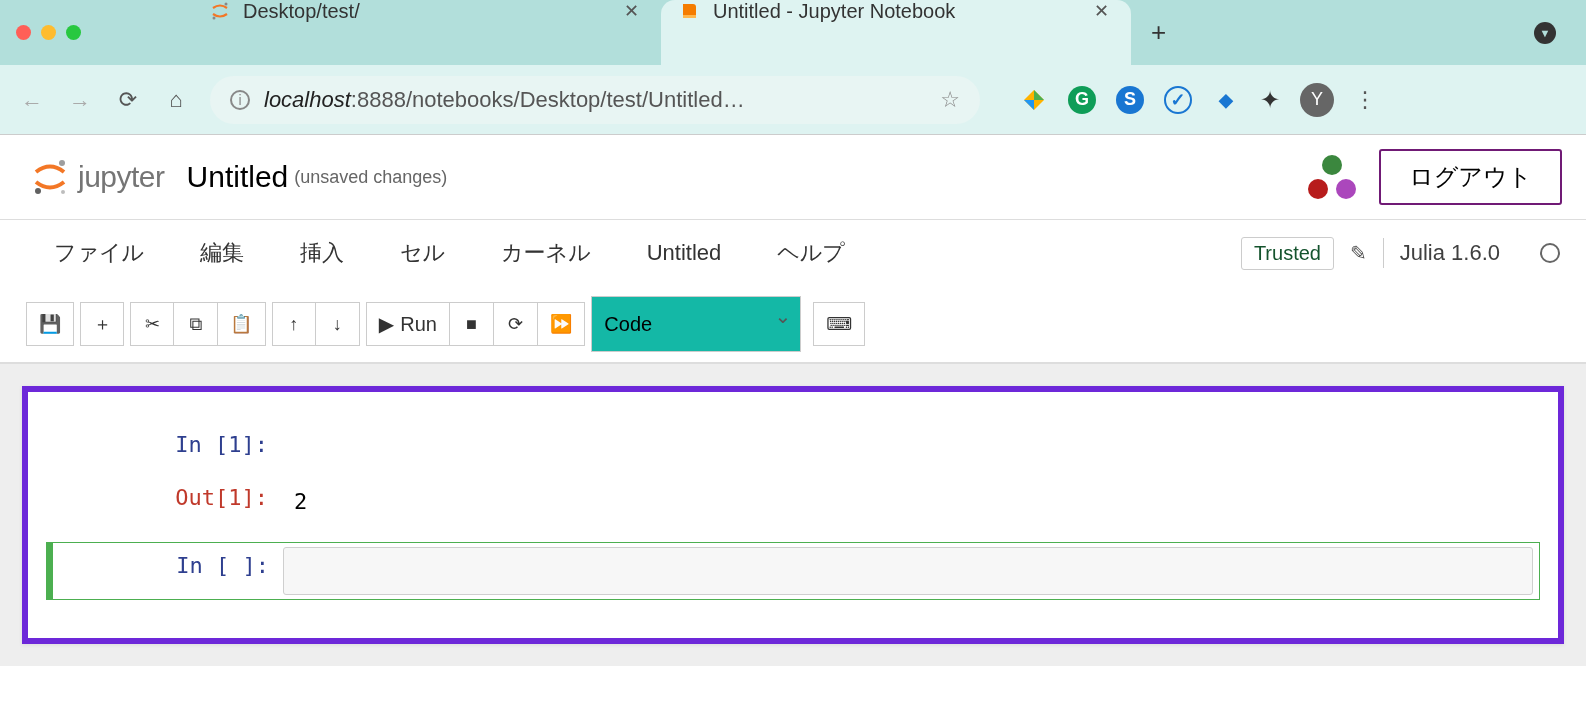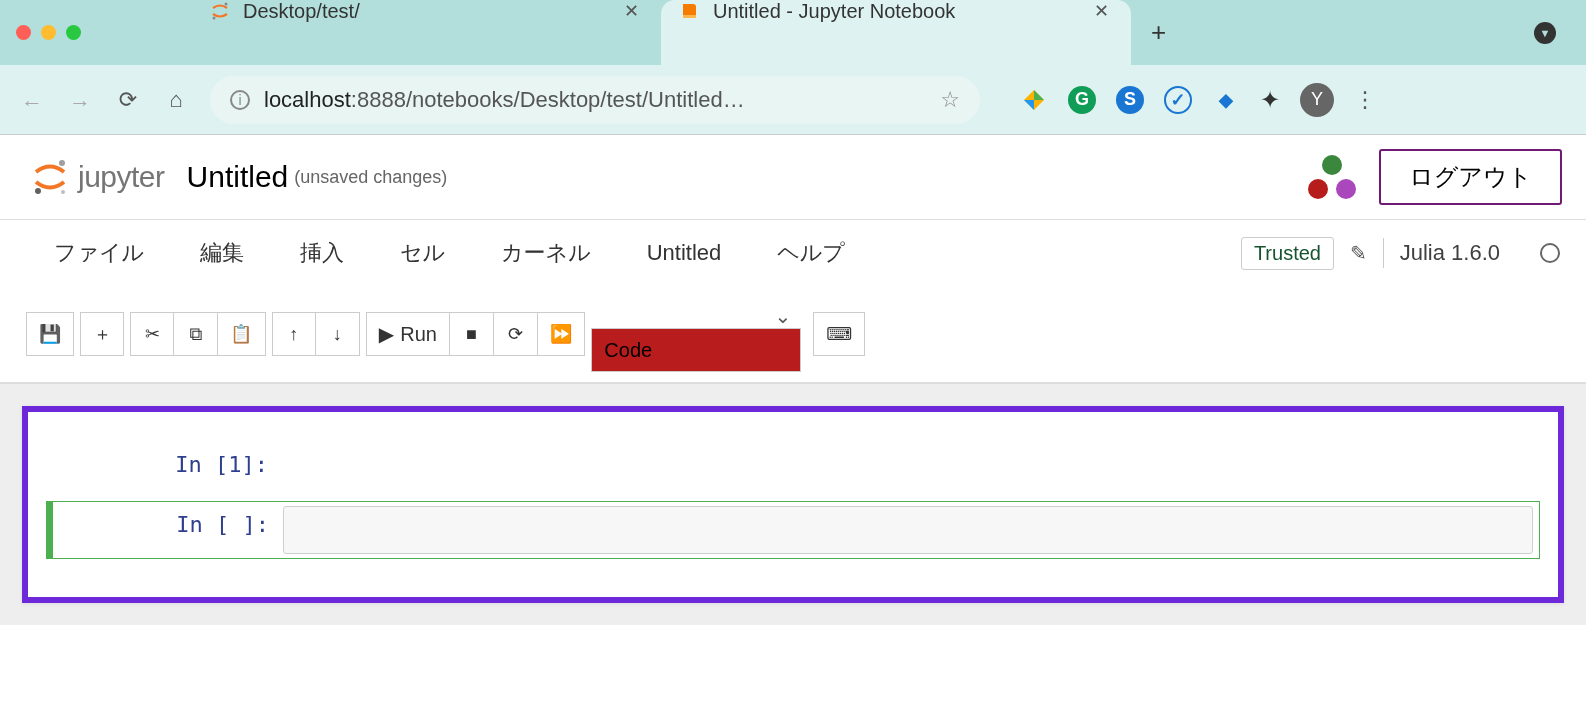--- a/index.html
+++ b/index.html
@@ -19,21 +19,21 @@
   .tab-title { flex: 1; white-space: nowrap; overflow: hidden; text-overflow: ellipsis; }
   .tab-close { font-size: 18px; color: #555; cursor: pointer; padding: 0 4px; }
   .new-tab { font-size: 26px; color: #333; padding: 0 20px; cursor: pointer; }
   .chevron-badge { margin-left: auto; margin-right: 30px; width: 22px; height: 22px; background: #333; border-radius: 50%; display:flex; align-items:center; justify-content:center; color:#b2dfdb; font-size:11px; }
 
   .addr-bar { display: flex; align-items: center; height: 70px; background: #def3f1; padding: 0 18px; gap: 20px; border-bottom: 1px solid #ccc; }
   .nav-btn { color: #555; font-size: 22px; cursor: pointer; width: 28px; text-align:center; }
   .nav-btn.disabled { color: #aaa; }
   .url-box { flex: 1; display: flex; align-items: center; background: #e8f5f3; border-radius: 30px; height: 48px; padding: 0 20px; gap: 14px; font-size: 22px; color: #555; max-width: 770px; }
   .url-text { flex:1; white-space:nowrap; overflow:hidden; text-overflow:ellipsis; }
-  .url-host { color: #222; }
+  .url-host { color: #222; font-style: italic; }
   .ext-icons { display: flex; gap: 20px; align-items: center; margin-left: 20px; }
   .ext { width: 28px; height: 28px; border-radius: 50%; display:flex; align-items:center; justify-content:center; font-size:18px; font-weight:bold; }
   .avatar { width: 34px; height: 34px; border-radius: 50%; background: #666; color:#fff; display:flex; align-items:center; justify-content:center; font-size:18px; }
 
   
   .jp-header { display: flex; align-items: center; padding: 14px 24px 14px 30px; }
   .jp-logo { display:flex; align-items:center; gap:8px; }
   .jp-logo-text { font-family: "Helvetica Neue", Arial; font-size: 30px; color:#757575; font-weight: 400; letter-spacing: -0.5px; }
   .nb-name { font-size: 30px; color: #000; margin-left: 22px; }
   .nb-status { font-size: 18px; color: #666; margin-left: 6px; }
@@ -55,21 +55,21 @@
   .divider { width:1px; height:30px; background:#ccc; }
   .kernel-name { font-size:22px; color:#404040; margin-right:24px; }
   .kernel-status { width:20px; height:20px; border:2px solid #666; border-radius:50%; }
 
   
   .toolbar { display:flex; align-items:center; padding: 10px 26px; gap: 6px; border-bottom: 1px solid #ddd; background:#fff; }
   .tb-group { display:flex; }
   .tb-btn { border:1px solid #ccc; background:#fff; height:44px; min-width:44px; padding: 0 12px; display:flex; align-items:center; justify-content:center; font-size:18px; color:#333; cursor:pointer; }
   .tb-group .tb-btn + .tb-btn { border-left: none; }
   .tb-btn.run { gap:6px; font-size:20px; }
-  .cell-type { border:1px solid #ccc; height:44px; padding: 0 34px 0 12px; font-size:20px; background:#b91c1c; appearance:none; -webkit-appearance:none; position:relative; width:210px;margin-top:32px; }
+  .cell-type { border:1px solid #ccc; height:56px; padding: 0 34px 0 12px; font-size:20px; background:#14b8a6; appearance:none; -webkit-appearance:none; position:relative; width:210px; }
   .select-wrap { position:relative; }
   .select-wrap::after { content:"⌄"; position:absolute; right:10px; top:8px; font-size:20px; color:#555; pointer-events:none; }
 
   
   .nb-area { background:#eee; padding: 22px; }
   .nb-container { background:#fff; border:6px solid #6d28d9; padding: 30px 18px; box-shadow: 0 1px 4px rgba(0,0,0,0.08); }
   .cell { display:flex; margin-bottom: 8px; }
   .cell.selected { border:1px solid #4caf50; }
   .cell.selected .cell-marker { background:#4caf50; }
   .cell-marker { width:6px; }
@@ -246,20 +246,27 @@
   </div>
 </div>
 
 <div class="nb-area">
   <div class="nb-container">
 
     <div class="cell">
       <div class="cell-marker"></div>
       <div class="prompt in">In [1]:</div>
     </div>
+    <div class="cell">
+      <div class="cell-marker"></div>
+      <div class="prompt out">Out[1]:</div>
+      <div class="cell-body">
+        <div class="output-text">2</div>
+      </div>
+    </div>
 
     <div class="cell selected" style="margin-top:14px;">
       <div class="cell-marker"></div>
       <div class="prompt in">In [ ]:</div>
       <div class="cell-body">
         <div class="code-input"></div>
       </div>
     </div>
 
   </div>

